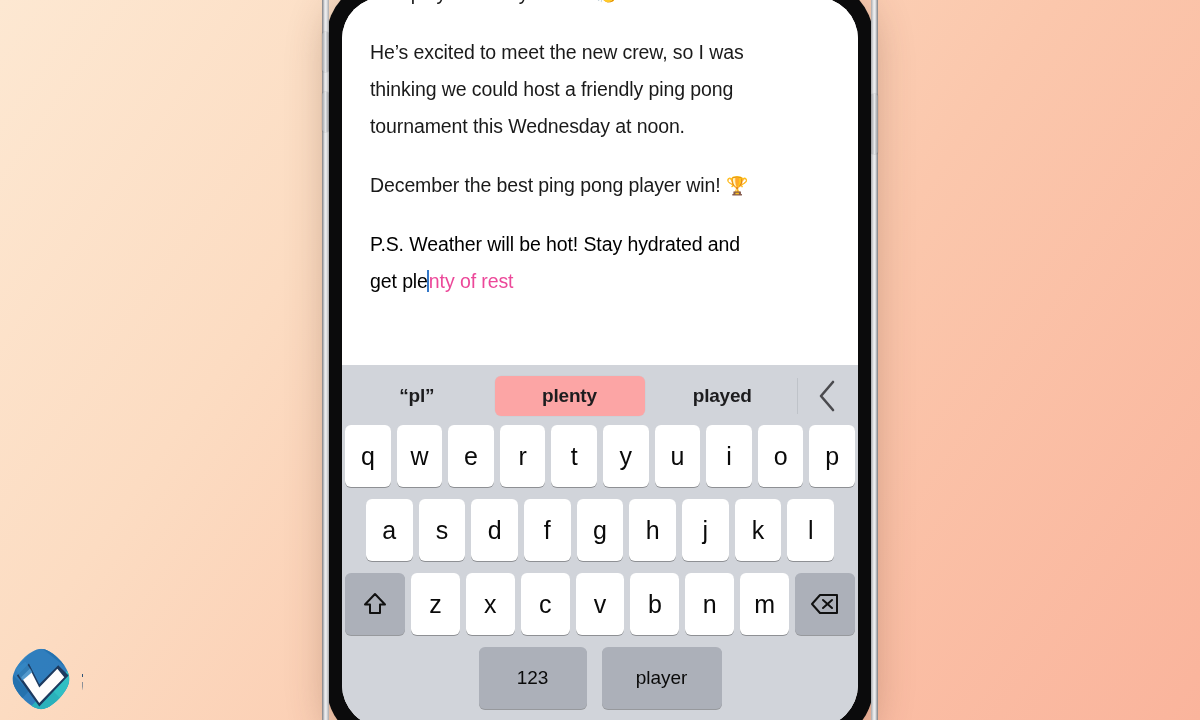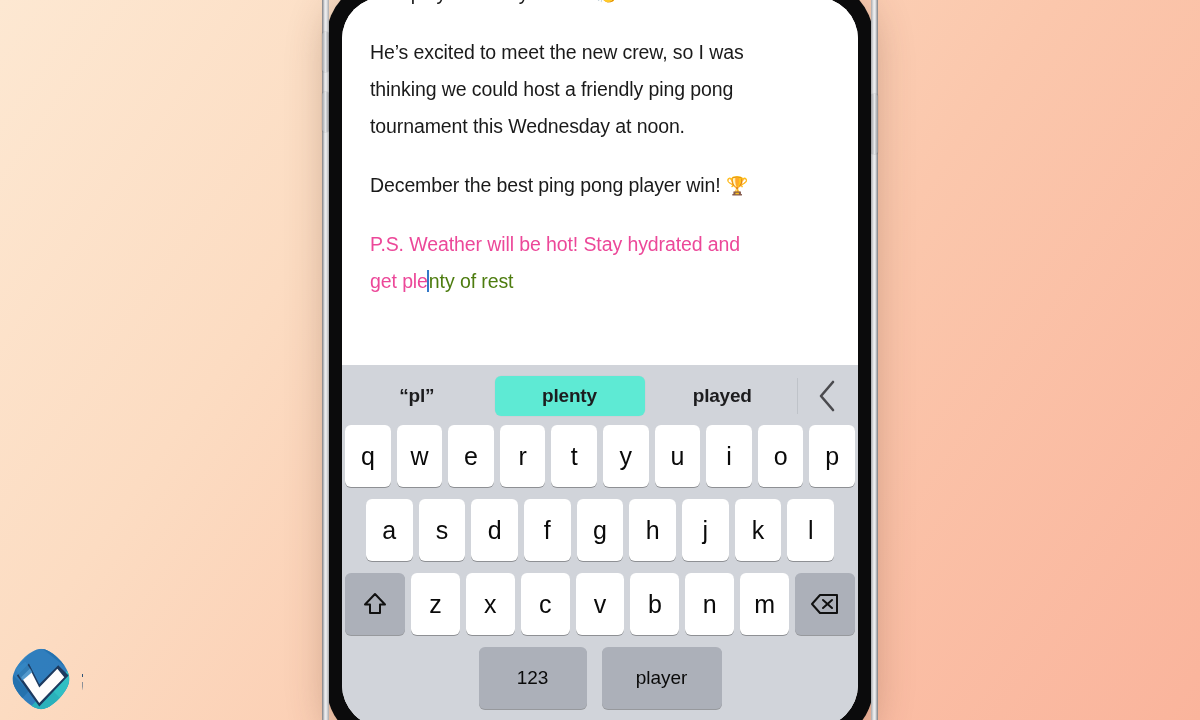--- a/index.html
+++ b/index.html
@@ -57,22 +57,22 @@
   .mail-body p{
     font-size:19.5px;
     line-height:37px;
     color:#1a1a1a;
     letter-spacing:-.1px;
     margin:0 0 22px 0;
     max-width:430px;
   }
   .mail-body p:first-child{ margin-top:-22px; }
   .emoji{ font-family:"DejaVu Sans", sans-serif; font-size:18px; }
-  .typed{ color:#ec4899; }
-  .ghost{ color:#4d7c0f; }
+  .typed{ color:#000000; }
+  .ghost{ color:#ec4899; }
   .caret{
     display:inline-block; width:2px; height:22px;
     background:#3478c8; vertical-align:-4px; margin:0 0 0 -1px;
   }
 
   
   .keyboard{
     background:#d1d4da;
     flex:1 1 auto;
     display:flex; flex-direction:column;
@@ -85,21 +85,21 @@
   }
   .suggestion{
     flex:1 1 0; text-align:center;
     font-size:19px; color:#1c1c1e;
     padding:9px 0; margin:0 3px;
     border-radius:6px;
     letter-spacing:-.2px;
     font-weight:bold;
   }
   .suggestion.selected{
-    background:#5eead4;
+    background:#fca5a5;
     box-shadow:0 0 0 .5px rgba(0,0,0,.03);
     flex:0 0 150px;
   }
   .suggest-divider{
     width:1px; height:36px; background:#bfc3c9; flex:0 0 1px;
   }
   .chevron-btn{
     flex:0 0 60px; display:flex; align-items:center; justify-content:center;
   }
   .chevron-btn svg{ display:block; }

